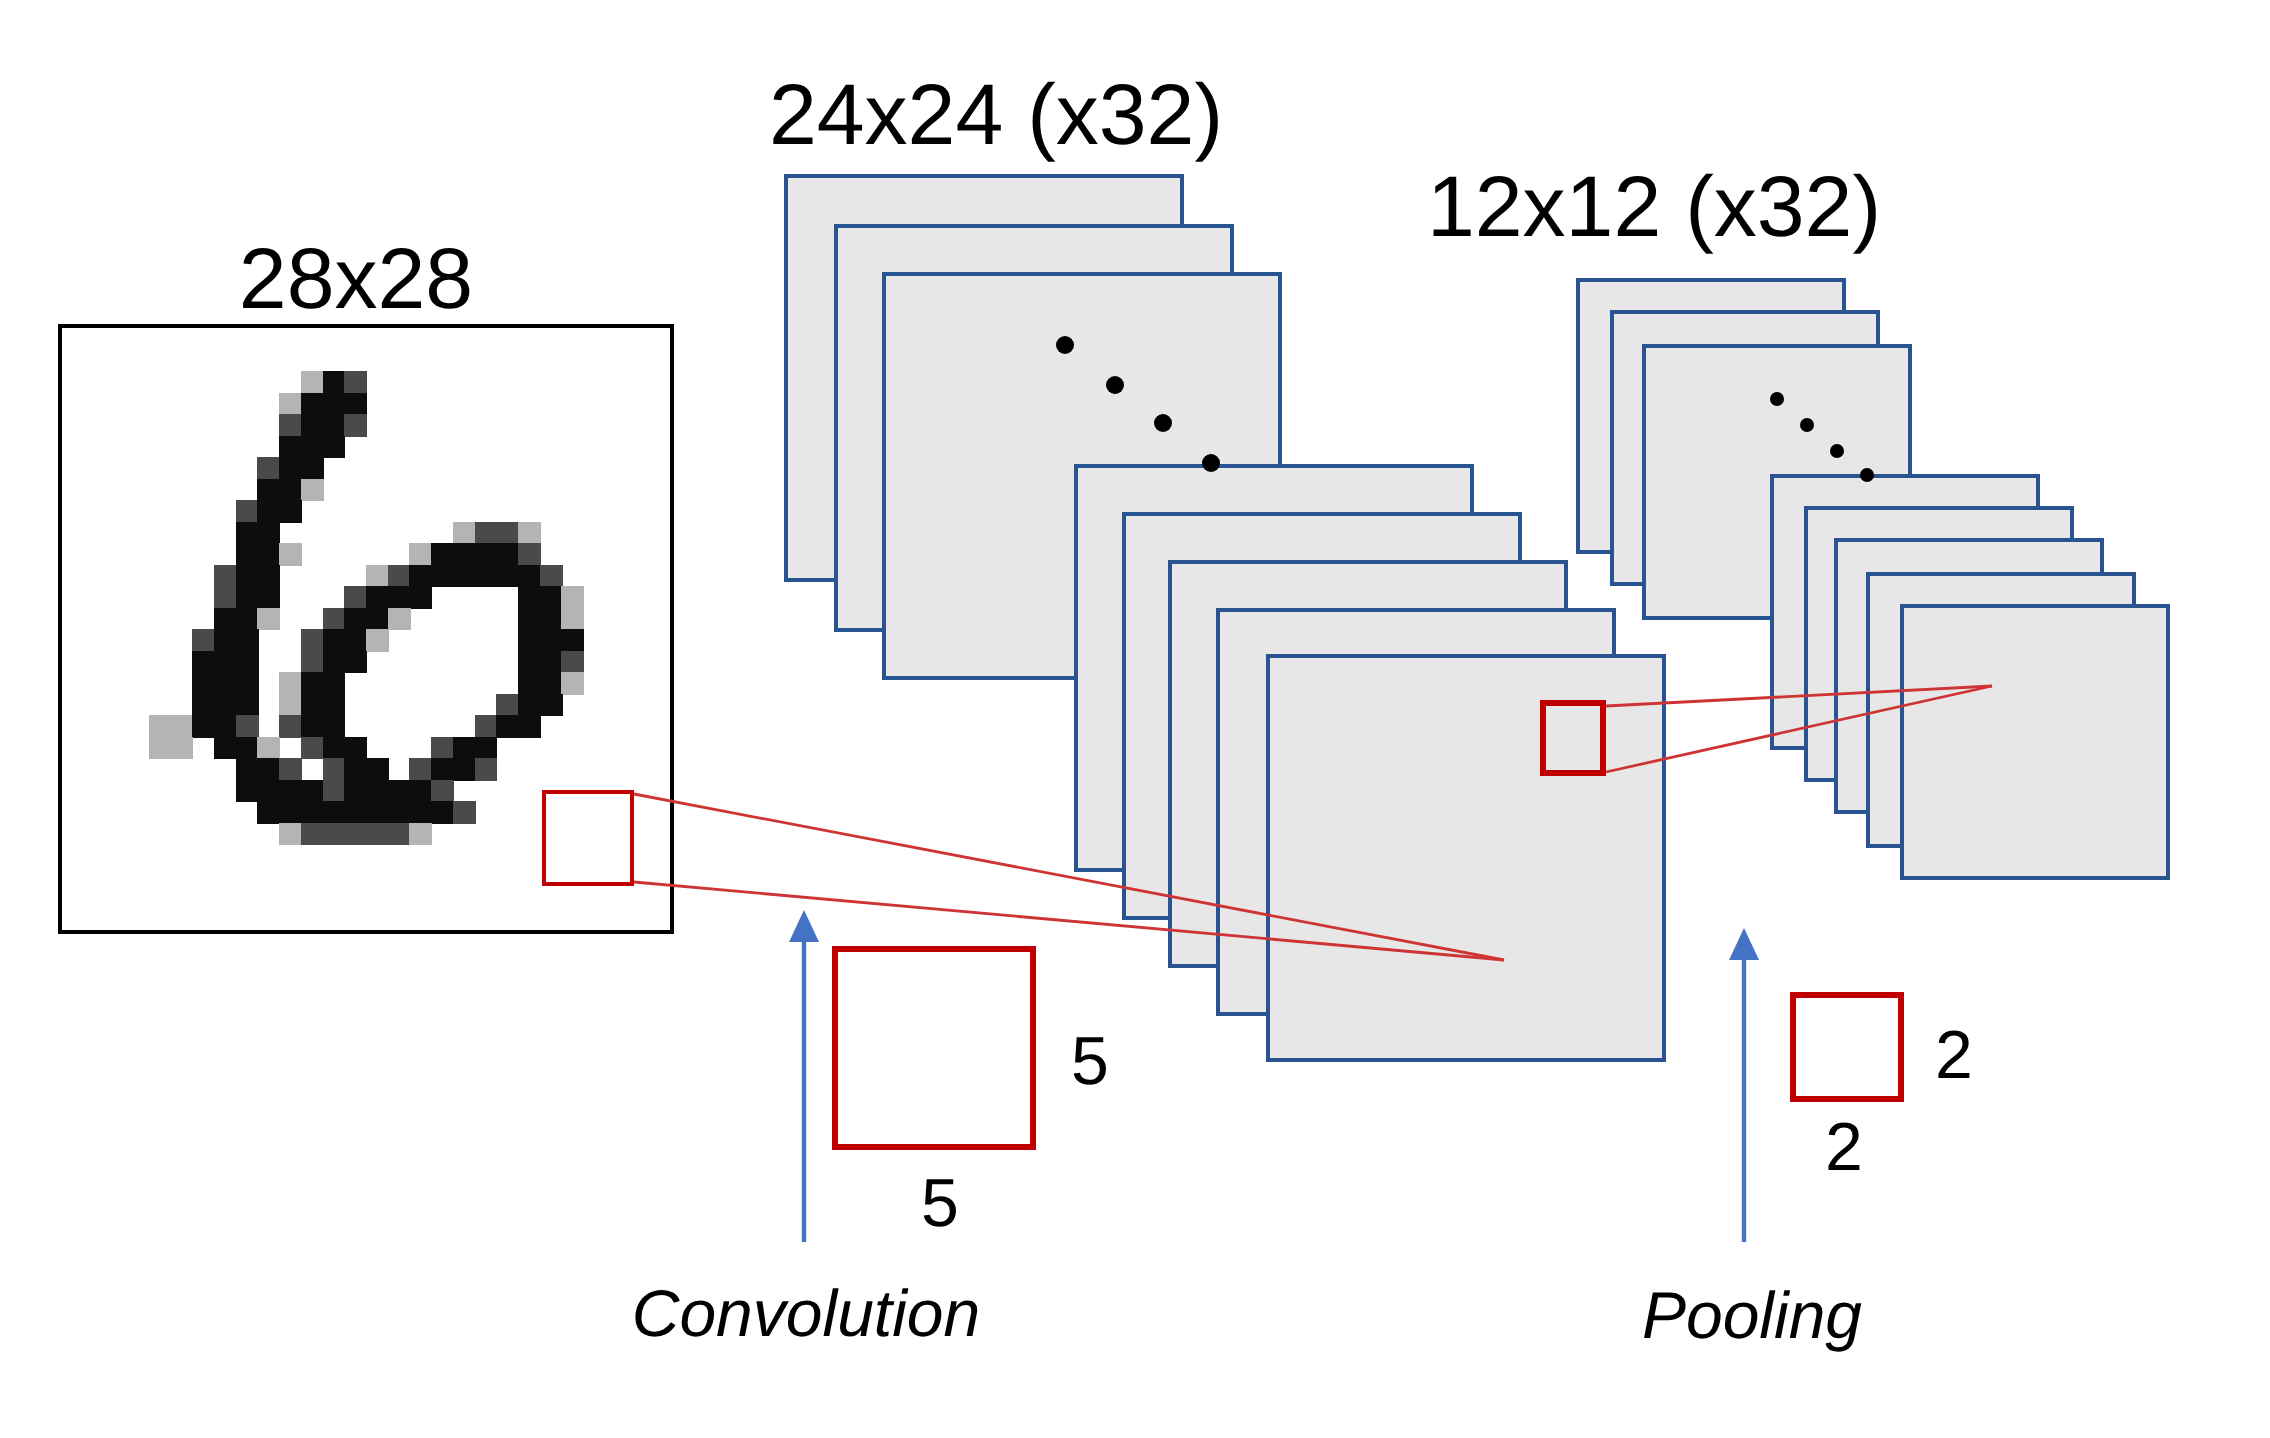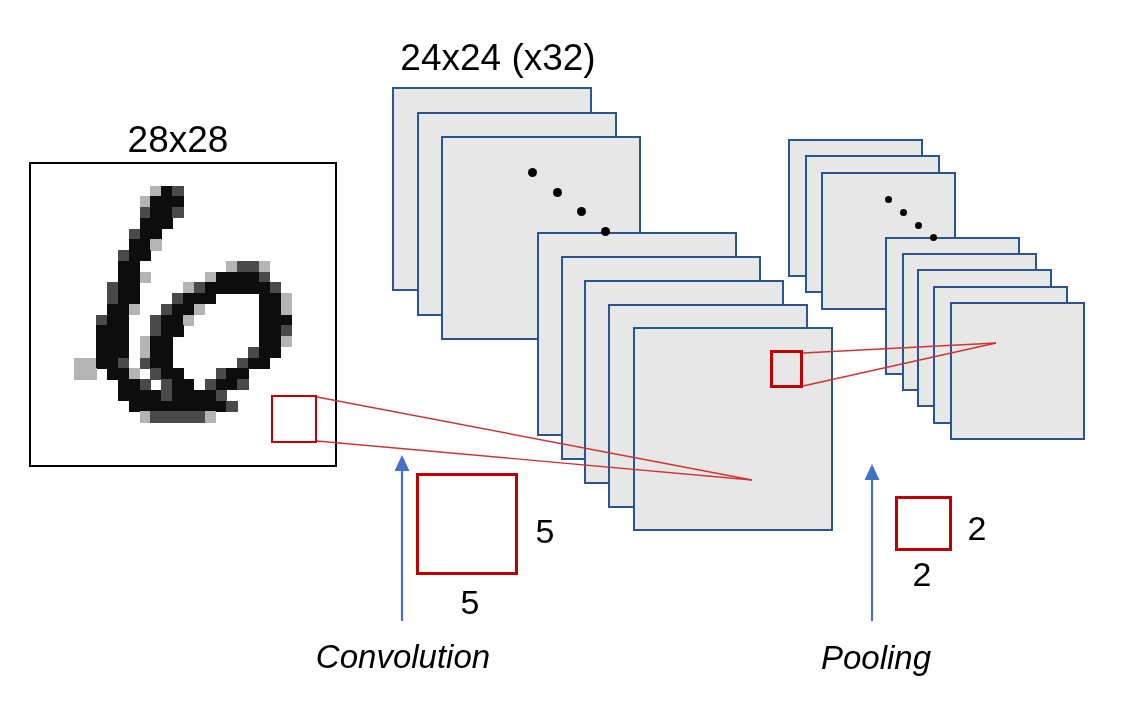--- a/index.html
+++ b/index.html
@@ -11,21 +11,21 @@
   #canvas {
     position: relative;
     width: 1135px;
     height: 719px;
     background: #ffffff;
     overflow: hidden;
   }
   .label {
     position: absolute;
     transform: translateX(-50%);
-    font-size: 37px;
+    font-size: 43px;
     line-height: 34px;
     color: var(--text, #000);
     white-space: nowrap;
     z-index: 5;
   }
   .op-label {
     font-style: italic;
     font-size: 33px;
   }
   .num-label {
@@ -296,20 +296,21 @@
       <div class="dot" style="width: 9px; height: 9px; left: 552.5px; top: 187.5px;"></div>
       <div class="dot" style="width: 9px; height: 9px; left: 576.5px; top: 206.5px;"></div>
       <div class="dot" style="width: 9px; height: 9px; left: 600.5px; top: 226.5px;"></div>
       <div class="dot" style="width: 7px; height: 7px; left: 884.5px; top: 195.5px;"></div>
       <div class="dot" style="width: 7px; height: 7px; left: 899.5px; top: 208.5px;"></div>
       <div class="dot" style="width: 7px; height: 7px; left: 914.5px; top: 221.5px;"></div>
       <div class="dot" style="width: 7px; height: 7px; left: 929.5px; top: 233.5px;"></div>
     </div>
 
   <div class="label" style="left:498px; top:41px;">24x24 (x32)</div>
+  <div class="label" style="left:827px; top:87px;">12x12 (x32)</div>
 
   <svg id="overlay" viewBox="0 0 1135 719">
     <line class="red-line" x1="317" y1="397" x2="752" y2="480"></line>
     <line class="red-line" x1="317" y1="441" x2="752" y2="480"></line>
     <line class="red-line" x1="803" y1="353" x2="996" y2="343"></line>
     <line class="red-line" x1="803" y1="386" x2="996" y2="343"></line>
     <line class="arrow-line" x1="402" y1="621" x2="402" y2="470"></line>
     <polygon class="arrow-head" points="402,455 394.5,471 409.5,471"></polygon>
     <line class="arrow-line" x1="872" y1="621" x2="872" y2="479"></line>
     <polygon class="arrow-head" points="872,464 864.5,480 879.5,480"></polygon>

